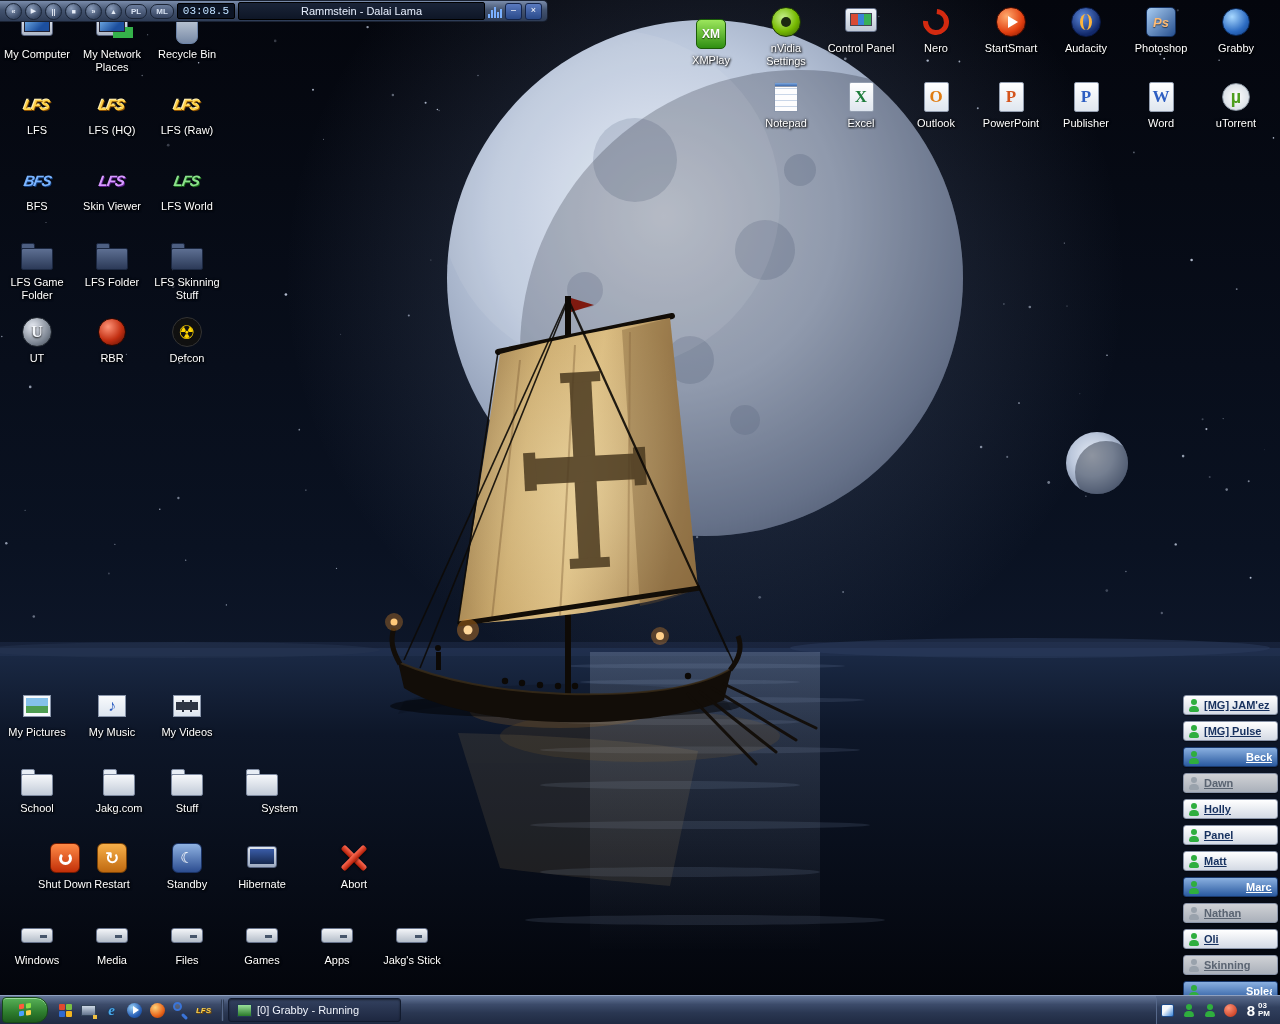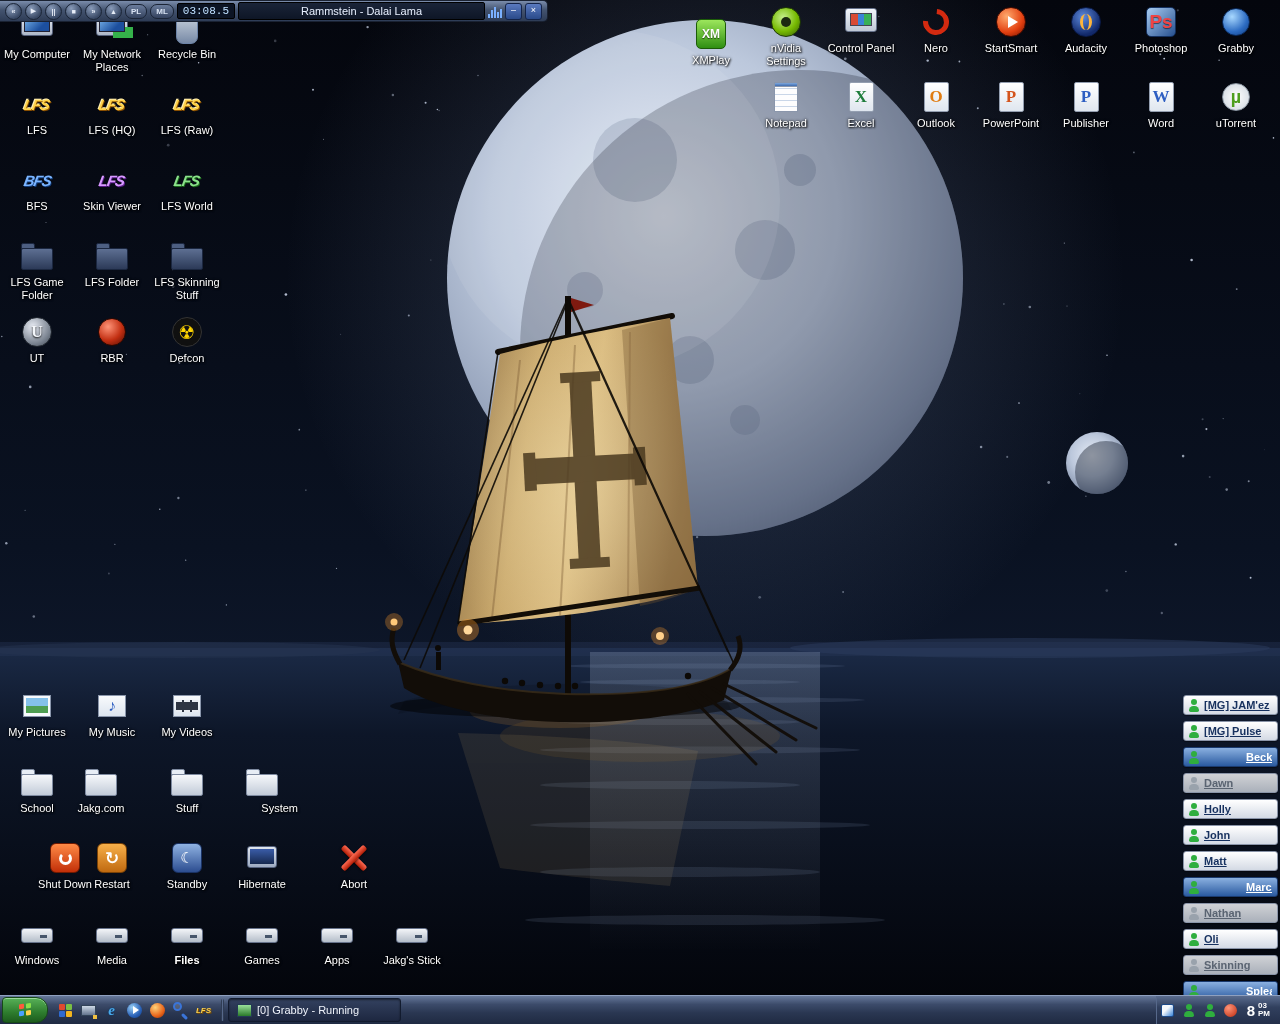--- a/index.html
+++ b/index.html
@@ -71,21 +71,21 @@
     background:radial-gradient(circle at 35% 30%,#ffab6e,#e23f10 60%,#6f1200);border:1px solid #4a0c00;}
   .ic-startsmart::after{width:0;height:0;left:15px;right:auto;
     border-left:10px solid #fff;border-top:6px solid transparent;border-bottom:6px solid transparent;}
 
   .ic-audacity::before{width:30px;height:30px;border-radius:50%;
     background:radial-gradient(circle at 40% 32%,#5d8ade,#12296a 70%);border:1px solid #0a1a48;}
   .ic-audacity::after{width:12px;height:16px;border-left:3px solid #ffb53a;border-right:3px solid #ffb53a;border-radius:50%;}
 
   .ic-photoshop::before{width:30px;height:30px;border-radius:5px;
     background:linear-gradient(135deg,#a9cdf2,#27508f);border:1px solid #14305e;}
-  .ic-photoshop .g{font-weight:bold;font-size:19px;color:#ef4444;text-shadow:0 1px 1px #0008;}
+  .ic-photoshop .g{font-weight:bold;font-style:italic;font-size:13px;color:#fdba74;text-shadow:0 1px 1px #0008;}
 
   .ic-grabby::before{width:28px;height:28px;border-radius:50%;
     background:radial-gradient(circle at 35% 30%,#a8d8ff,#2d6cc2 60%,#0e3a7e);border:1px solid #0a2a5c;}
 
   .ic-notepad::before{width:24px;height:30px;top:3px;bottom:auto;
     background:repeating-linear-gradient(180deg,#fdfdfe 0 5px,#c9d6e8 5px 6px);border:1px solid #8a96ab;}
   .ic-notepad::after{width:24px;height:5px;top:3px;bottom:auto;
     background:linear-gradient(#7fa8dc,#3f6cb0);border:1px solid #8a96ab;}
 
   .ic-excel::before,.ic-outlook::before,.ic-powerpoint::before,.ic-publisher::before,.ic-word::before{
@@ -659,21 +659,21 @@
         <div class="dl">My Music</div>
       </div>
       <div class="di" style="left: 151px; top: 688px;">
         <div class="ic ic-videos"></div>
         <div class="dl">My Videos</div>
       </div>
       <div class="di" style="left: 1px; top: 764px;">
         <div class="ic ic-folder2"></div>
         <div class="dl">School</div>
       </div>
-      <div class="di" style="left: 65px; top: 764px;">
+      <div class="di" style="left: 83px; top: 764px;">
         <div class="ic ic-folder2"></div>
         <div class="dl">Jakg.com</div>
       </div>
       <div class="di" style="left: 151px; top: 764px;">
         <div class="ic ic-folder2"></div>
         <div class="dl">Stuff</div>
       </div>
       <div class="di" style="left: 226px; top: 764px; text-align: right;">
         <div class="ic ic-folder2"></div>
         <div class="dl">System</div>
@@ -703,21 +703,21 @@
         <div class="dl">Abort</div>
       </div>
       <div class="di" style="left: 1px; top: 916px;">
         <div class="ic ic-drive"></div>
         <div class="dl">Windows</div>
       </div>
       <div class="di" style="left: 76px; top: 916px;">
         <div class="ic ic-drive"></div>
         <div class="dl">Media</div>
       </div>
-      <div class="di" style="left: 151px; top: 916px; font-weight: bold;">
+      <div class="di" style="left: 151px; top: 916px;">
         <div class="ic ic-drive"></div>
         <div class="dl">Files</div>
       </div>
       <div class="di" style="left: 226px; top: 916px;">
         <div class="ic ic-drive"></div>
         <div class="dl">Games</div>
       </div>
       <div class="di" style="left: 301px; top: 916px;">
         <div class="ic ic-drive"></div>
         <div class="dl">Apps</div>
@@ -766,21 +766,21 @@
       <div class="buddy b-off">
         <span class="person off"></span>
         <span class="bname">Dawn</span>
       </div>
       <div class="buddy b-on">
         <span class="person"></span>
         <span class="bname">Holly</span>
       </div>
       <div class="buddy b-on">
         <span class="person"></span>
-        <span class="bname">John</span>
+        <span class="bname">Panel</span>
       </div>
       <div class="buddy b-on">
         <span class="person"></span>
         <span class="bname">Matt</span>
       </div>
       <div class="buddy b-sel">
         <span class="person"></span>
         <span class="bname">Marco</span>
       </div>
       <div class="buddy b-off">

